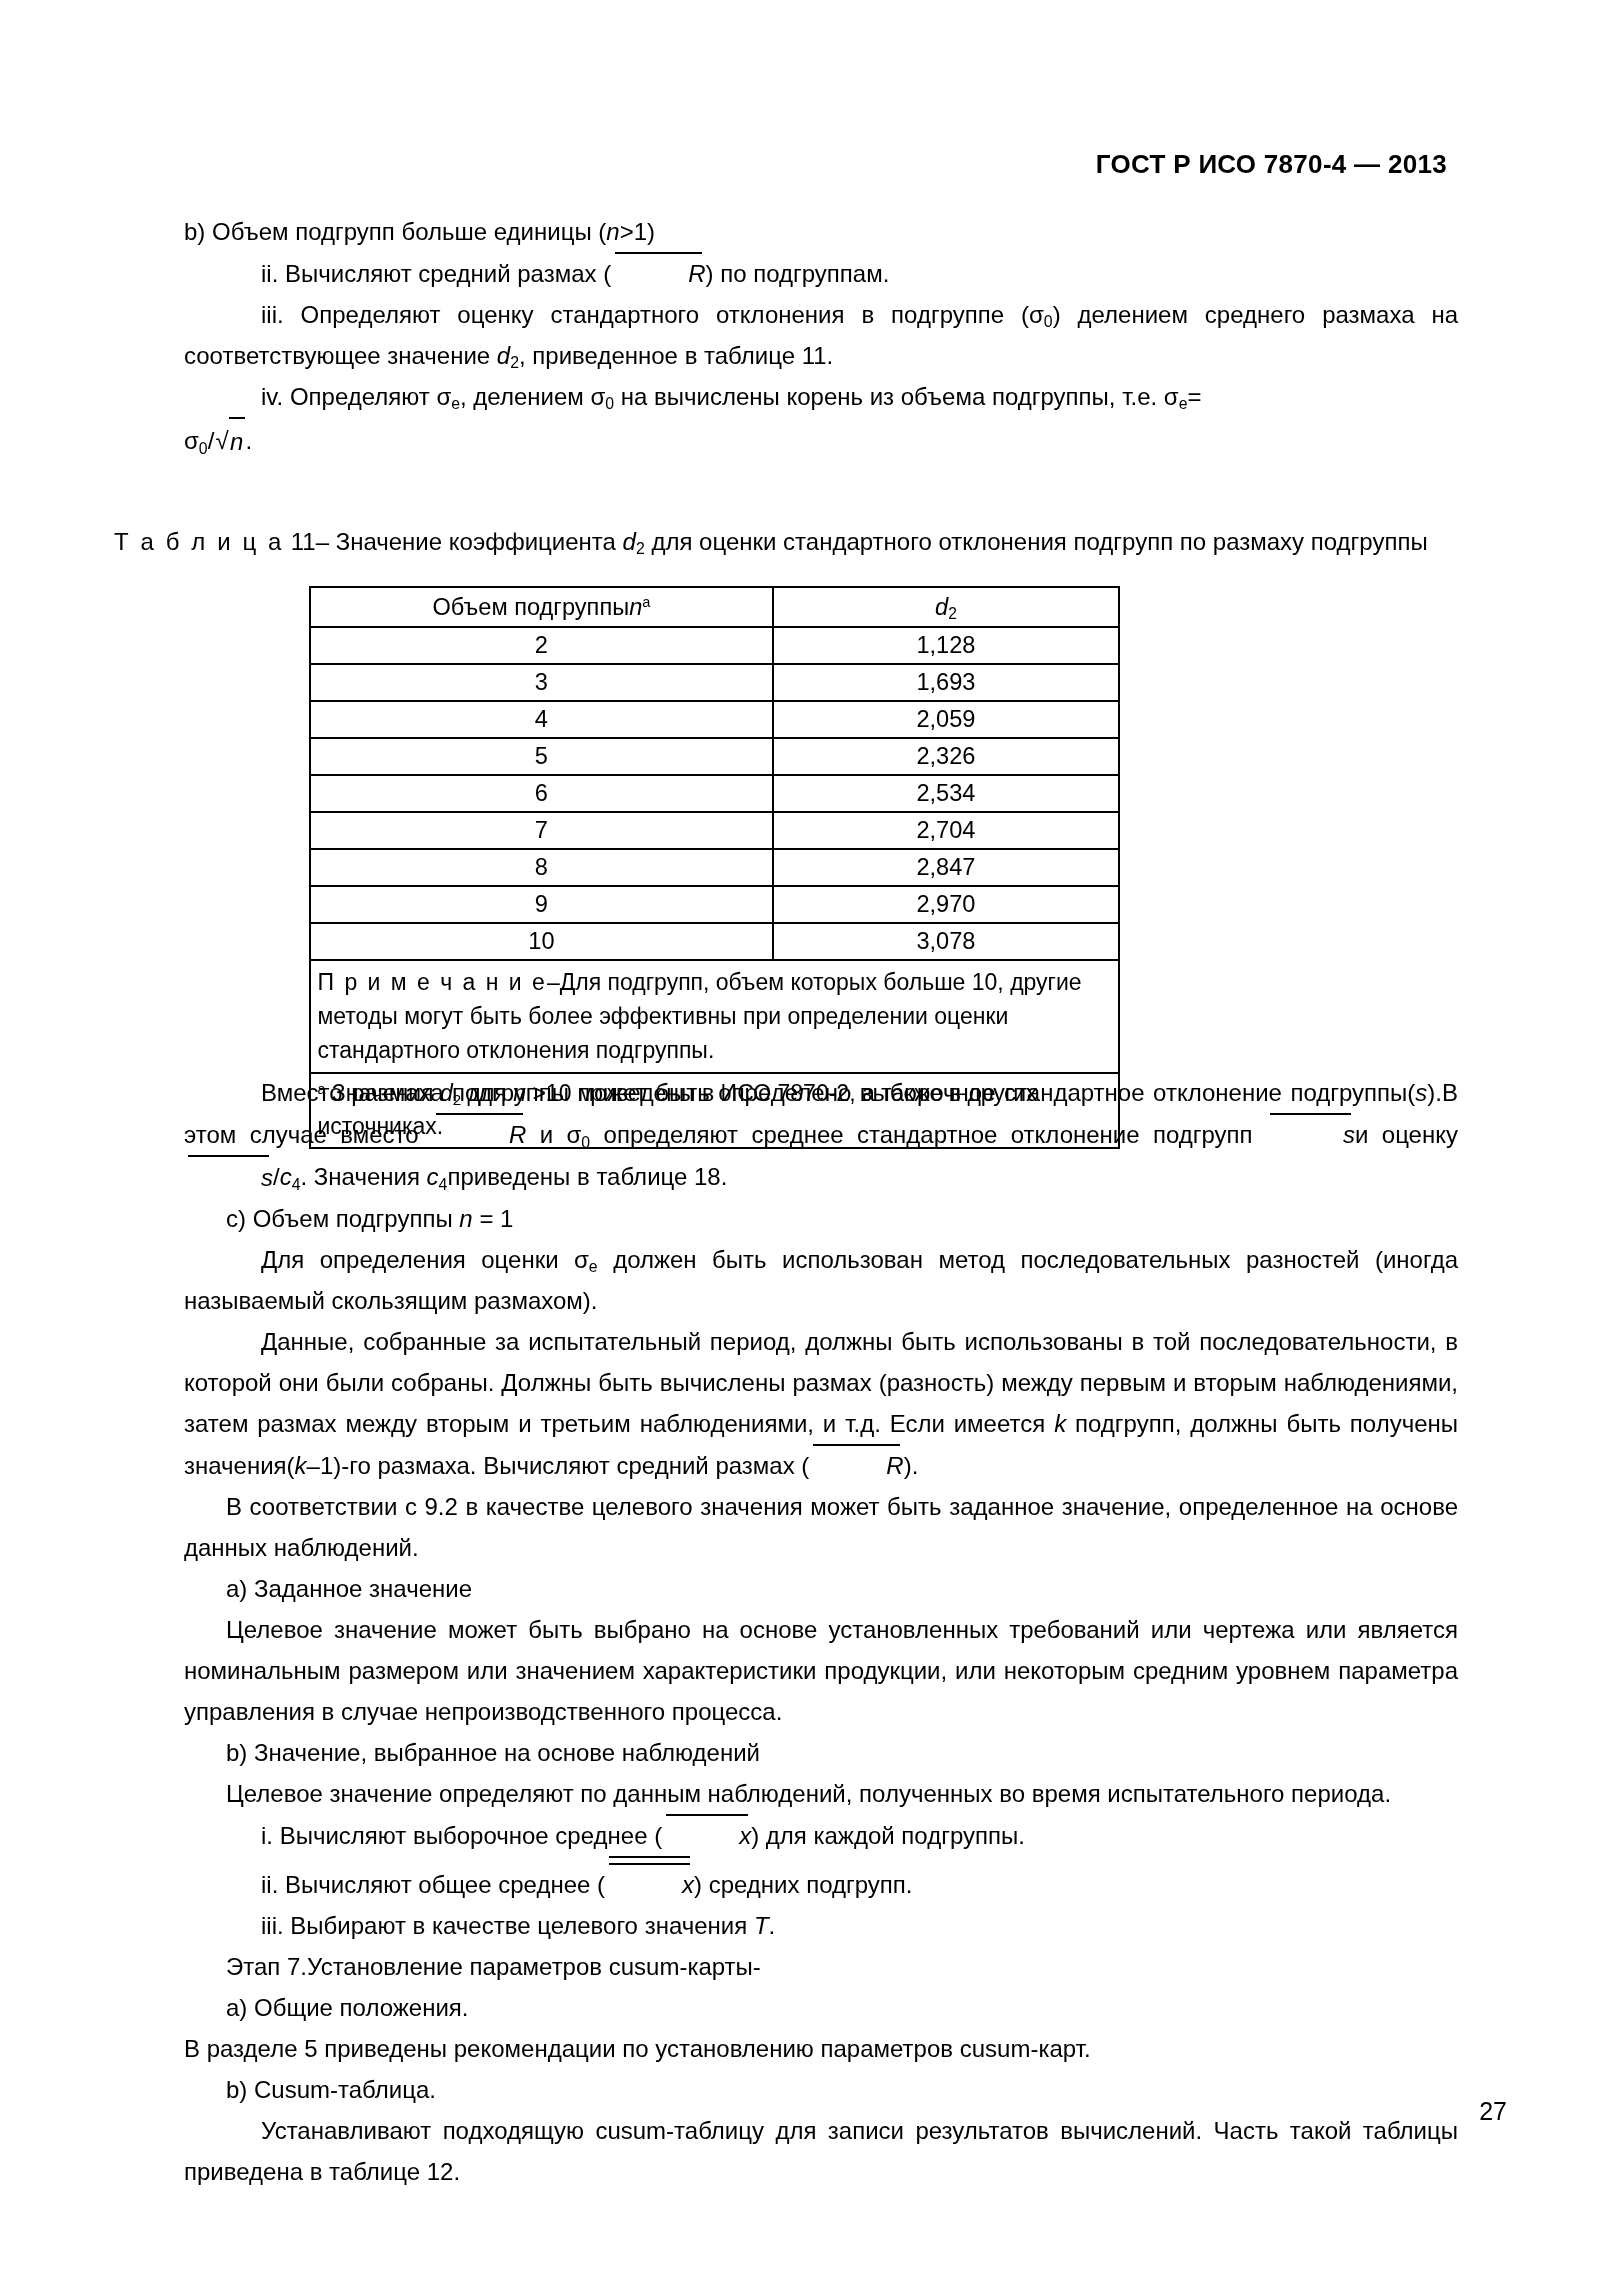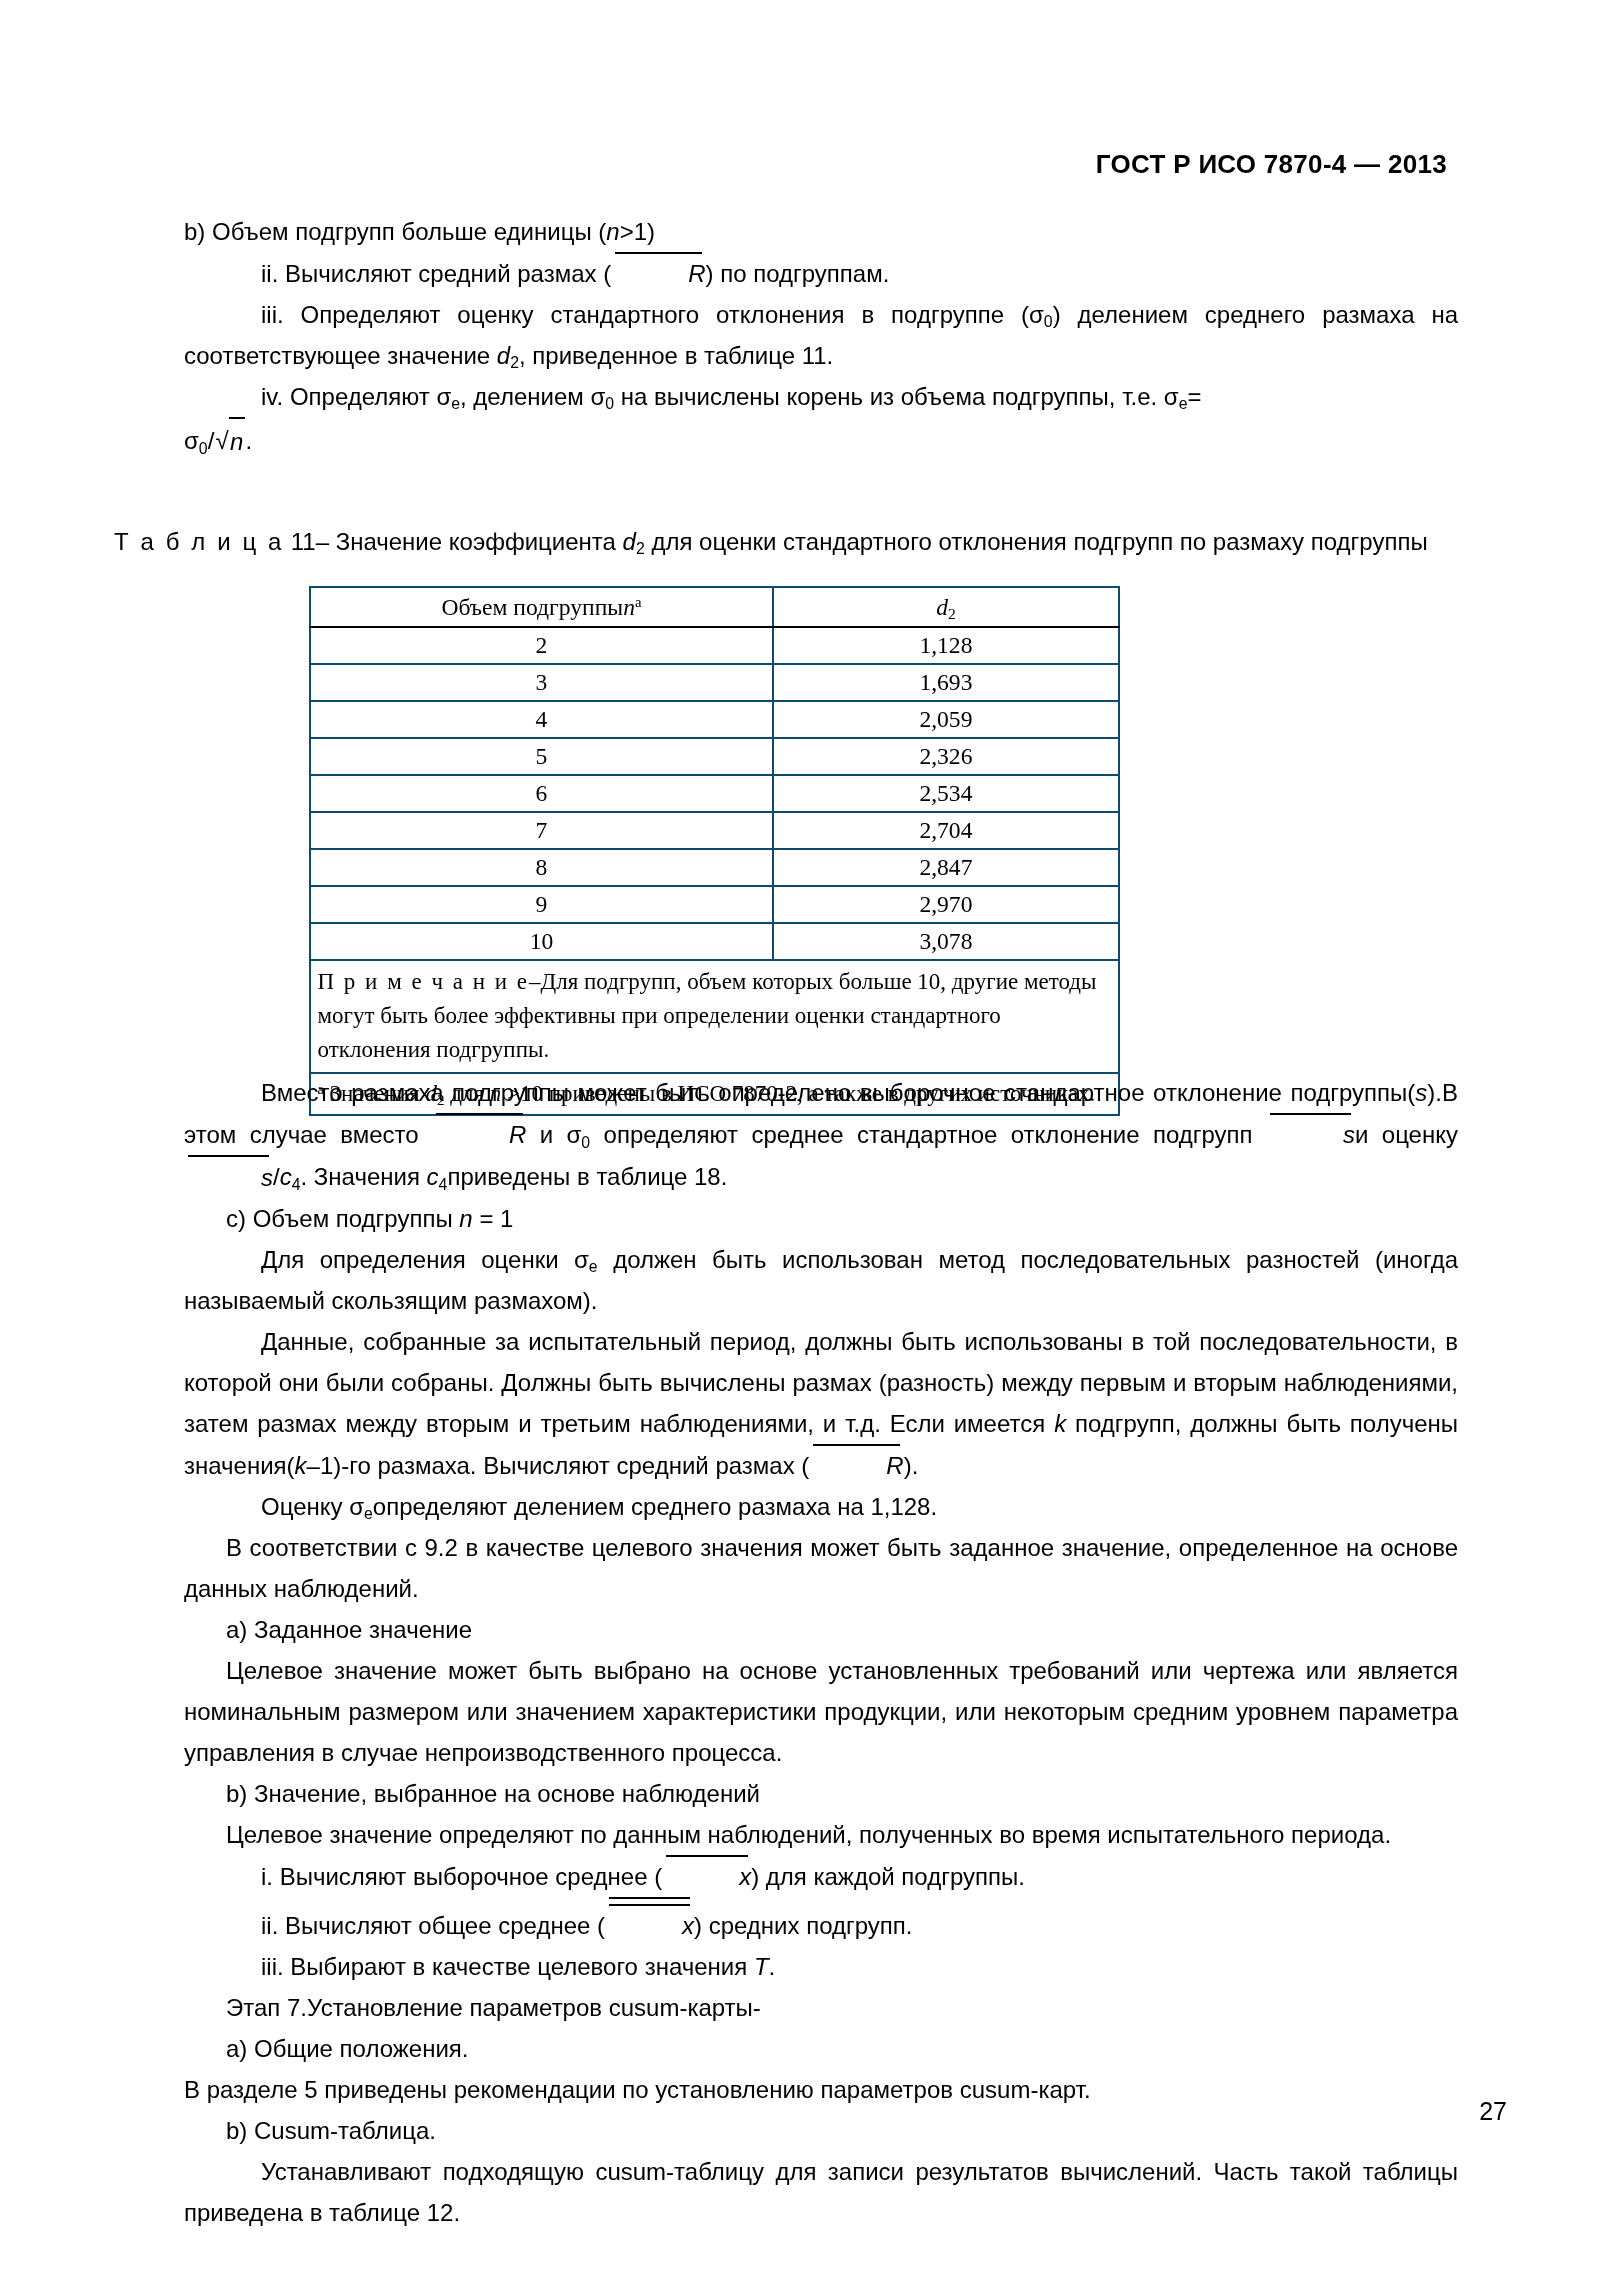--- a/index.html
+++ b/index.html
@@ -133,24 +133,23 @@
   .d2-table {
     position: absolute;
     top: 586px;
     left: 309px;
     width: 811px;
     border-collapse: collapse;
     font-size: 23.6px;
     background: #fff;
   }
   .d2-table td, .d2-table th {
-    border: 2px solid #0c4a6e;
+    border: 2px solid #000000;
     padding: 0;
     font-weight: normal;
-    font-family: Liberation Serif, serif;
   }
   .d2-table .hdr td {
     height: 38px;
     text-align: center;
     border-bottom: 2px solid #000;
   }
   .d2-table .drow td {
     height: 35px;
     text-align: center;
   }
@@ -270,21 +269,20 @@
   <div class="content-2">
 
     <p class="ind-3"><span>Вместо размаха подгруппы может быть определено выборочное стандартное отклонение подгруппы(</span><span class="it">s</span><span>).В этом случае вместо </span><span class="ovl">R</span><span> и σ</span><sub>0</sub><span> определяют среднее стандартное отклонение подгрупп </span><span class="ovl">s</span><span>и оценку</span><span class="ovl">s</span><span>/</span><span class="it">c</span><sub>4</sub><span>. Значения </span><span class="it">c</span><sub>4</sub><span>приведены в таблице 18.</span></p>
 
     <p class="ind-2 nojust"><span>c) Объем подгруппы </span><span class="it">n</span><span> = 1</span></p>
 
     <p class="ind-3"><span>Для определения оценки σ</span><sub>e</sub><span> должен быть использован метод последовательных разностей (иногда называемый скользящим размахом).</span></p>
 
     <p class="ind-3"><span>Данные, собранные за испытательный период, должны быть использованы в той последовательности, в которой они были собраны. Должны быть вычислены размах (разность) между первым и вторым наблюдениями, затем размах между вторым и третьим наблюдениями, и т.д. Если имеется </span><span class="it">k</span><span> подгрупп, должны быть получены значения(</span><span class="it">k</span><span>–1)-го размаха. Вычисляют средний размах (</span><span class="ovl">R</span><span>).</span></p>
 
-    <p class="ind-3 nojust"><span>Оценку σ</span><sub>e</sub><span>определяют делением среднего размаха на 1,128.</span></p>
 
 
     <p class="ind-2"><span>В соответствии с 9.2 в качестве целевого значения может быть заданное значение, определенное на основе данных наблюдений.</span></p>
 
     <p class="ind-2 nojust"><span>a)   Заданное значение</span></p>
 
     <p class="ind-2"><span>Целевое значение может быть выбрано на основе установленных требований или чертежа или является номинальным размером или значением характеристики продукции, или некоторым средним уровнем параметра управления в случае непроизводственного процесса.</span></p>
 
     <p class="ind-2 nojust"><span>b)   Значение, выбранное на основе наблюдений</span></p>
 

